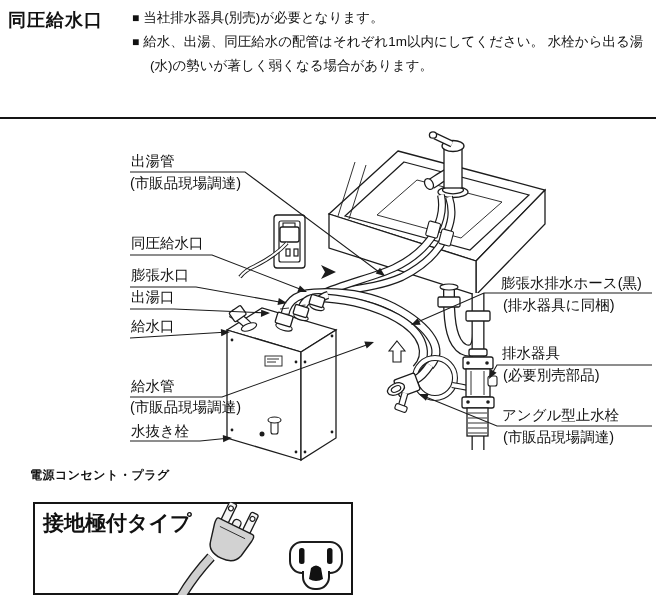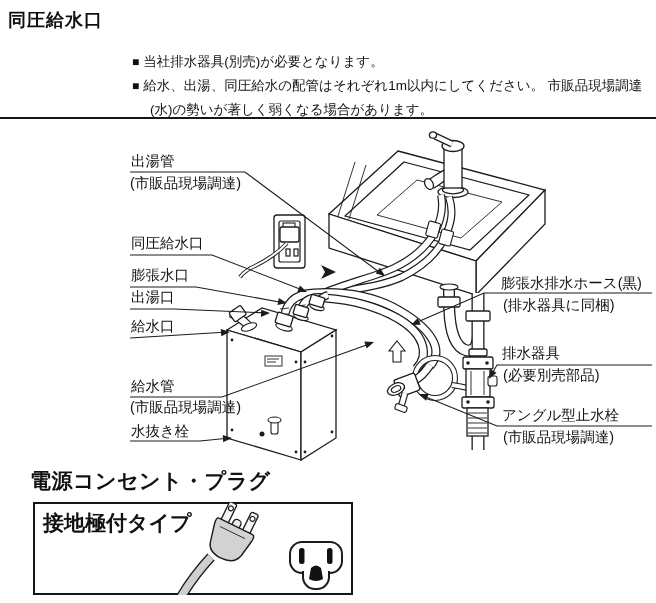--- a/index.html
+++ b/index.html
@@ -2,26 +2,26 @@
 <html><head>
 <meta charset="utf-8">
 <style>
   html,body{margin:0;padding:0;}
   body{
     width:656px;height:603px;background:#fff;position:relative;overflow:hidden;
     font-family:"Liberation Sans","DejaVu Sans",sans-serif;color:#111;
   }
   .abs{position:absolute;}
   #page-title{left:8px;top:8px;font-size:18px;font-weight:bold;letter-spacing:1px;}
-  #notes{left:132px;top:6px;width:522px;font-size:13.5px;line-height:23px;box-sizing:border-box;margin-top:44px;}
+  #notes{left:132px;top:6px;width:522px;font-size:13.5px;line-height:23px;box-sizing:border-box;}
   .note{padding-left:18px;text-indent:-18px;}
   .note .b{margin-right:4px;font-size:12px;}
   #rule{left:0;top:117px;width:656px;height:0;border-top:2px solid #151515;}
   #diagram{left:0;top:118px;}
-  #power-heading{left:30px;top:467px;font-size:21px;font-weight:bold;letter-spacing:0.5px;}
+  #power-heading{left:30px;top:467px;font-size:12px;font-weight:bold;letter-spacing:0.5px;}
   #power-box{left:33px;top:502px;width:320px;height:93px;border:2px solid #151515;box-sizing:border-box;}
   #ground-label{left:43px;top:509px;font-size:21px;font-weight:bold;}
   #power-svg{left:33px;top:502px;}
   
   .ln{fill:none;stroke:#1c1c1c;stroke-width:1.2;}
   .thin{fill:none;stroke:#1c1c1c;stroke-width:0.9;}
   .fw{fill:#fff;stroke:#1c1c1c;stroke-width:1.3;}
   .fw2{fill:#fff;stroke:#1c1c1c;stroke-width:1.1;}
   .lead{fill:none;stroke:#1c1c1c;stroke-width:1.1;}
   .ah{fill:#1c1c1c;stroke:none;}
@@ -30,21 +30,21 @@
 </style>
 </head>
 <body>
 
 <div class="abs" id="page-title">同圧給水口</div>
 <div class="abs" id="notes">
   <div class="note">
     <span class="b">■</span><span>当社排水器具(別売)が必要となります。</span>
   </div>
   <div class="note">
-    <span class="b">■</span><span>給水、出湯、同圧給水の配管はそれぞれ1m以内にしてください。 市販品現場調達(水)の勢いが著しく弱くなる場合があります。</span>
+    <span class="b">■</span><span>給水、出湯、同圧給水の配管はそれぞれ1m以内にしてください。 水栓から出る湯(水)の勢いが著しく弱くなる場合があります。</span>
   </div>
 </div>
 <div class="abs" id="rule"></div>
 
 <svg class="abs" id="diagram" width="656" height="345" viewBox="0 118 656 345" xmlns="http://www.w3.org/2000/svg">
   <defs>
     <path id="dHoseA" d="M 449,197 C 454,212 451,224 445,237 C 438,252 424,266 402,277 C 384,285 360,289 338,291"></path>
     <path id="dHoseB" d="M 441,195 C 444,209 441,220 435,232 C 427,246 413,259 394,268 C 377,276 344,284 321,294"></path>
     <path id="dPipe1" d="M 284,321 C 285,303 294,294 314,293 C 346,291 373,297 393,307 C 412,317 425,327 432,339 C 438,349 437,358 430,366"></path>
     <path id="dPipe2" d="M 301,312 C 303,300 311,296 325,298 C 353,300 379,308 397,318 C 411,326 419,335 422,344 C 425,353 423,362 416,369"></path>

